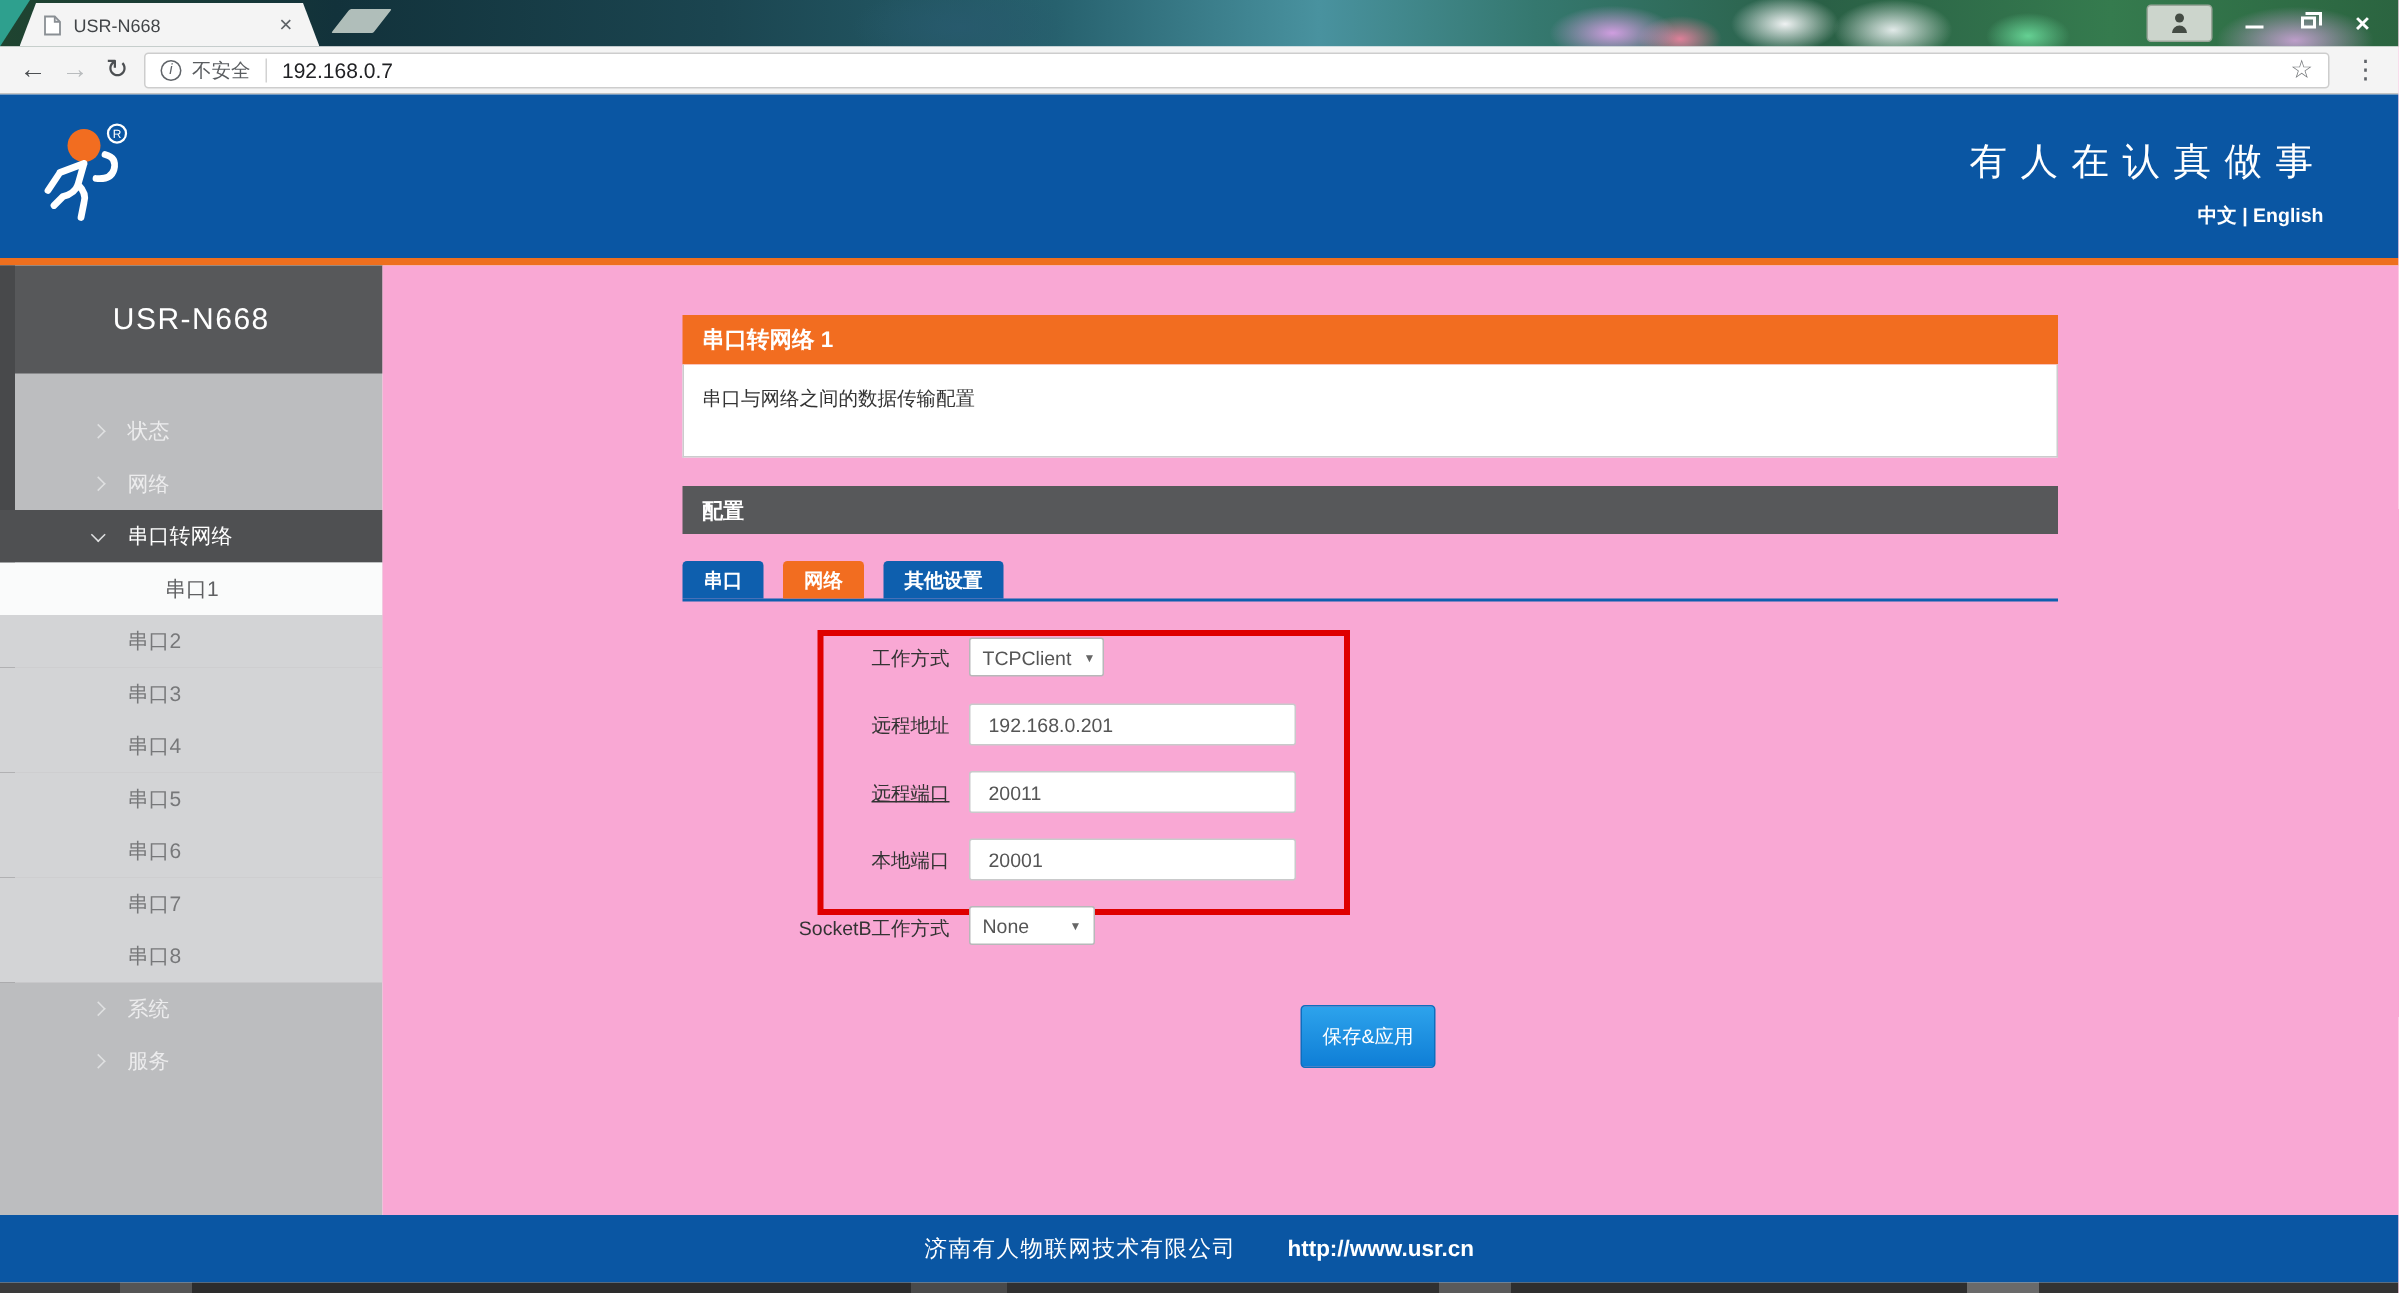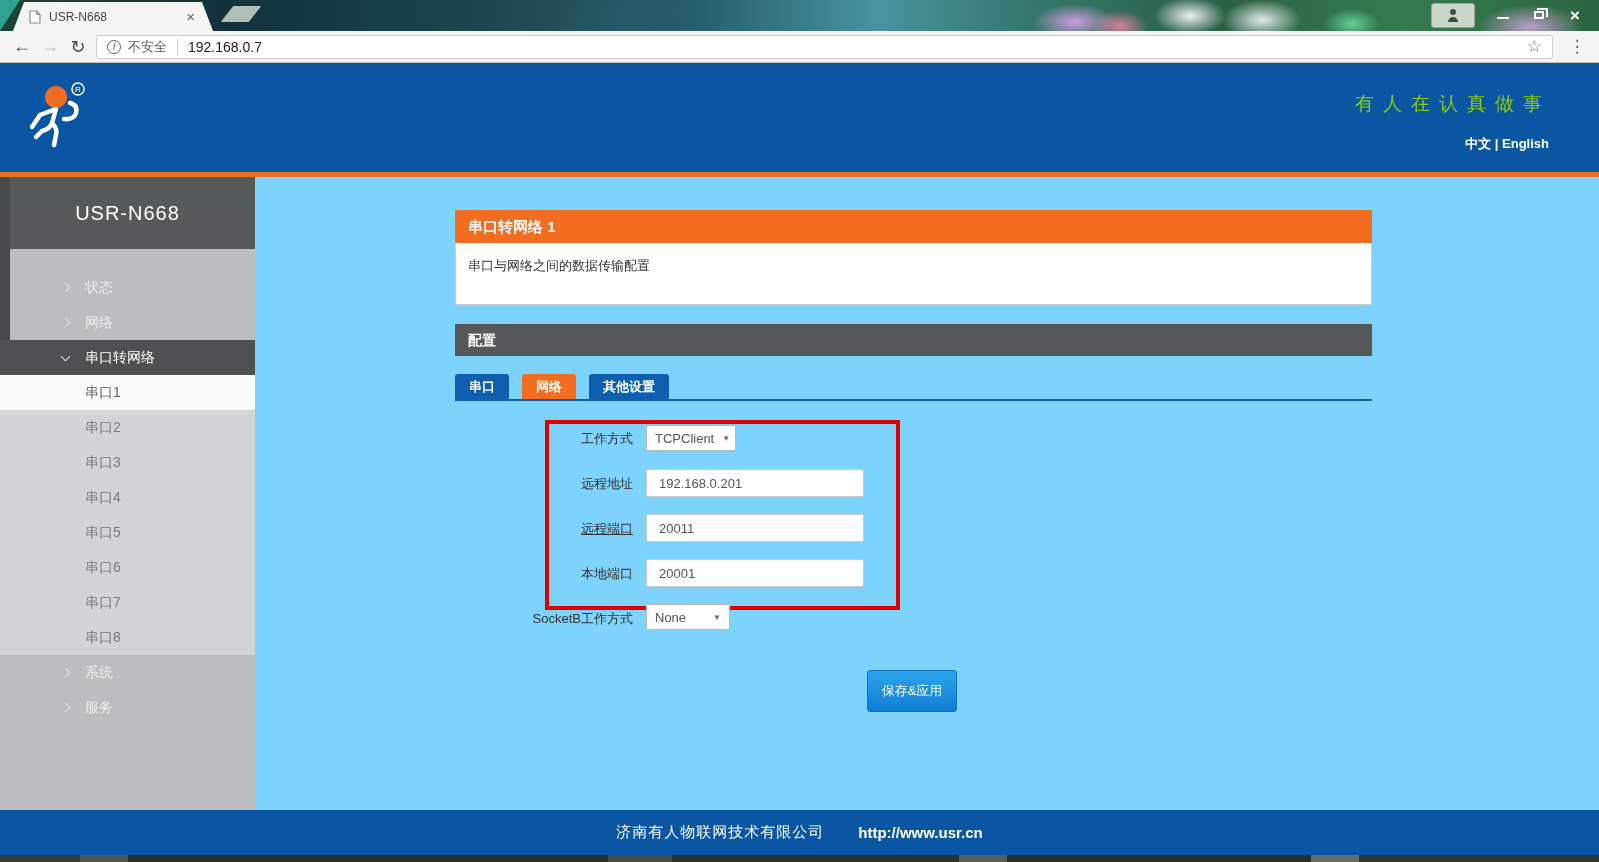--- a/index.html
+++ b/index.html
@@ -52,43 +52,43 @@
   .url-text { font-size:14px; color:#202124; }
   .star-ico { margin-left:auto; font-size:17px; color:#75787b; }
   .menu-ico { width:28px; text-align:center; font-size:17px; color:#5f6368; margin-right:8px; letter-spacing:0; }
 
   
   .site-header { position:absolute; top:63px; left:0; width:1599px; height:109px; background:#0a56a3; }
   .logo { position:absolute; left:26px; top:18px; }
   .brand { position:absolute; left:98px; top:24px; color:#fff; }
   .brand-name { font-size:26px; font-weight:bold; letter-spacing:2px; }
   .brand-tagline { font-size:13px; margin-top:8px; letter-spacing:1px; }
-  .slogan { position:absolute; right:48px; top:28px; color:#84cc16; font-size:19px; letter-spacing:9px; }
+  .slogan { position:absolute; right:48px; top:28px; color:#ffffff; font-size:25px; letter-spacing:9px; }
   .lang { position:absolute; right:50px; top:72px; color:#fff; font-size:13px; font-weight:bold; }
   .lang span { cursor:default; }
   .orange-line { position:absolute; top:172px; left:0; width:1599px; height:5px; background:#ee6f1e; }
 
   
   .sidebar { position:absolute; top:177px; left:0; width:255px; height:633px; background:#bcbdbf; }
   .device-header { height:72px; background:#57585a; color:#fff; display:flex; align-items:center;
     justify-content:center; font-size:20px; letter-spacing:1px; }
   .side-strip { position:absolute; left:0; top:0; width:10px; height:478px; background:#48494b; }
   .menu { padding-top:21px; }
   .mrow { height:35px; display:flex; align-items:center; font-size:14px; position:relative; }
   .mrow .chev { position:absolute; left:62px; width:7px; height:7px;
     border-right:1.5px solid #dfe0e1; border-bottom:1.5px solid #dfe0e1; transform:rotate(-45deg); }
   .mrow .chev.down { transform:rotate(45deg); top:13px; }
   .mrow .mlabel { margin-left:85px; }
   .mrow.group { color:#ececed; }
   .mrow.group-active { background:#4f5052; color:#fff; }
   .mrow.sub { background:#d3d4d6; color:#77787a; }
-  .mrow.sub.selected { background:#fafbfb; color:#5f6062; }
-
-  
-  .content { position:absolute; top:177px; left:255px; width:1344px; height:633px; background:#7dd3fc; }
+  .mrow.sub.selected { background:#fafbfb; color:#5f6062;padding-left:25px; }
+
+  
+  .content { position:absolute; top:177px; left:255px; width:1344px; height:633px; background:#f9a8d4; }
   .panel { position:absolute; left:200px; top:33px; width:917px; }
   .sec-title { height:33px; background:#f26d20; color:#fff; font-weight:bold; font-size:15px;
     line-height:33px; padding:0 13px; }
   .sec-desc { height:62px; background:#fff; border:1px solid #cbcccd; border-top:none;
     line-height:45px; padding:0 12px; font-size:13px; color:#333; }
   .config-bar { margin-top:19px; height:32px; background:#57585a; color:#fff; font-weight:bold;
     font-size:14px; line-height:32px; padding:0 13px; }
   .tabs { margin-top:18px; display:flex; gap:13px; border-bottom:2px solid #0e5fae; }
   .ftab { height:25px; line-height:25px; padding:0 14px; background:#0e5fae; color:#fff;
     font-size:13px; font-weight:bold; border-radius:3px 3px 0 0; cursor:default; }

